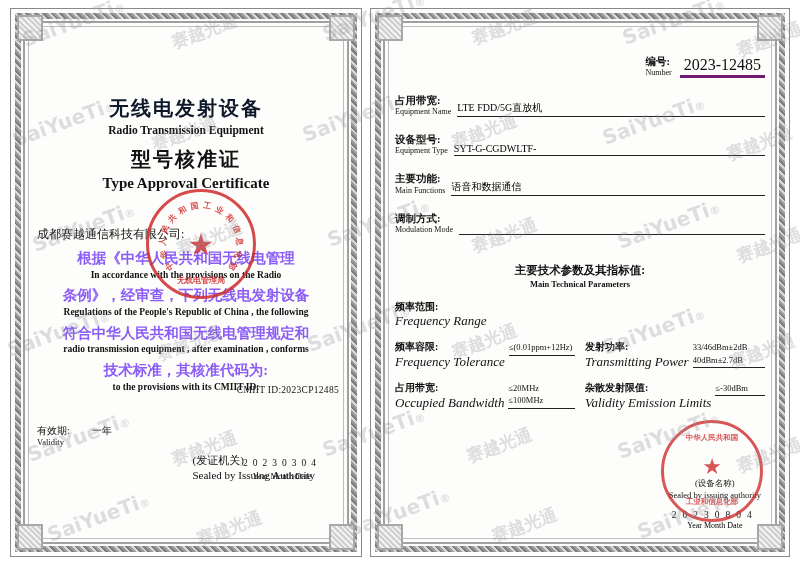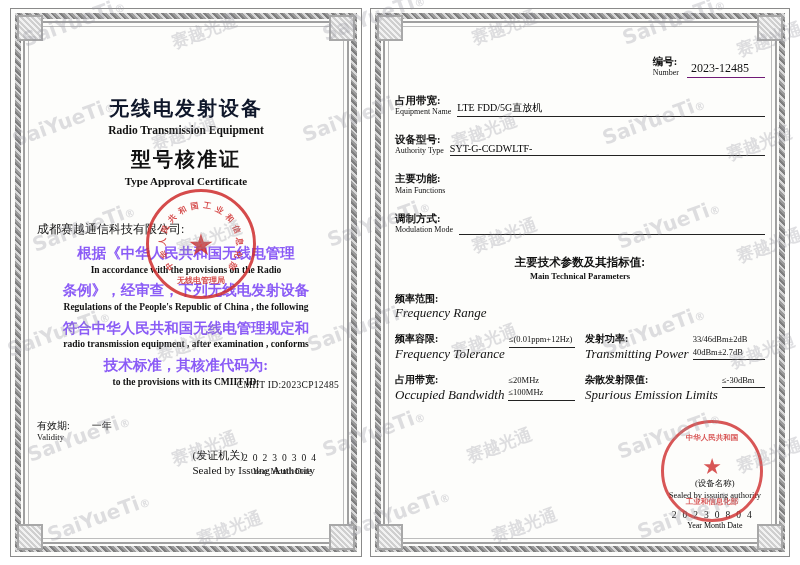--- a/index.html
+++ b/index.html
@@ -80,21 +80,21 @@
   .title-zh2{
     text-align:center;
     font-size:20px;
     font-weight:bold;
     letter-spacing:2px;
     color:#111;
     margin-top:10px;
   }
   .title-en2{
     text-align:center;
-    font-size:11px;
+    font-size:15px;
     font-weight:bold;
     color:#111;
     margin-top:2px;
   }
   .company{
     font-size:12px;
     color:#111;
     margin-top:34px;
     margin-left:4px;
   }
@@ -199,33 +199,33 @@
   .num-row{
     display:flex;justify-content:flex-end;align-items:flex-end;
     gap:8px;
     margin-top:20px;
   }
   .lbl{
     font-size:10.5px;color:#111;line-height:1.25;font-weight:bold;
   }
   .lbl .en{font-size:8px;font-weight:normal;display:block;}
   .val{
-    font-size:12px;color:#111;
-    border-bottom:1px solid #701a75;
+    font-size:16px;color:#111;
+    border-bottom:3px solid #701a75;
     min-width:70px;
     padding:0 4px 1px 4px;
   }
   .field{
     display:flex;align-items:flex-end;gap:6px;
     margin-top:16px;
   }
   .field .fill{flex:1;border-bottom:1px solid #222;padding-bottom:1px;font-size:10px;}
   .section-title{
     text-align:center;
-    margin-top:20px;
+    margin-top:28px;
     font-size:11.5px;font-weight:bold;color:#111;
   }
   .section-title .en{display:block;font-size:8.5px;font-weight:bold;margin-top:1px;}
   .param-row{
     display:flex;gap:10px;margin-top:12px;align-items:flex-start;
   }
   .param{
     flex:1;display:flex;gap:4px;align-items:flex-start;
   }
   .param .plabel{
@@ -391,30 +391,31 @@
         <div class="lbl">
           <span>占用带宽:</span>
           <span class="en">Equipment Name</span>
         </div>
         <div class="fill">LTE FDD/5G直放机</div>
       </div>
 
       <div class="field">
         <div class="lbl">
           <span>设备型号:</span>
-          <span class="en">Authority Type</span>
+          <span class="en">Equipment Type</span>
         </div>
         <div class="fill">SYT-G-CGDWLTF-</div>
       </div>
 
       <div class="field">
         <div class="lbl">
           <span>主要功能:</span>
           <span class="en">Main Functions</span>
         </div>
+        <div class="fill">语音和数据通信</div>
       </div>
 
       <div class="field">
         <div class="lbl">
           <span>调制方式:</span>
           <span class="en">Modulation Mode</span>
         </div>
         <div class="fill"></div>
       </div>
 
@@ -453,21 +454,21 @@
         <div class="param">
           <div class="plabel">
             <span>占用带宽:</span>
             <span class="en">Occupied Bandwidth</span>
           </div>
           <div class="pval small">≤20MHz  ≤100MHz</div>
         </div>
         <div class="param">
           <div class="plabel">
             <span>杂散发射限值:</span>
-            <span class="en">Spurious Emission Limits</span>
+            <span class="en">Validity Emission Limits</span>
           </div>
           <div class="pval small">≤-30dBm</div>
         </div>
       </div>
 
       <div class="r-footer">
         <div class="r-seal-label">(设备名称)</div>
         <div class="r-seal-label">Sealed by issuing authority</div>
         <div class="r-date">
           <span>2023</span><span>08</span><span>04</span>

